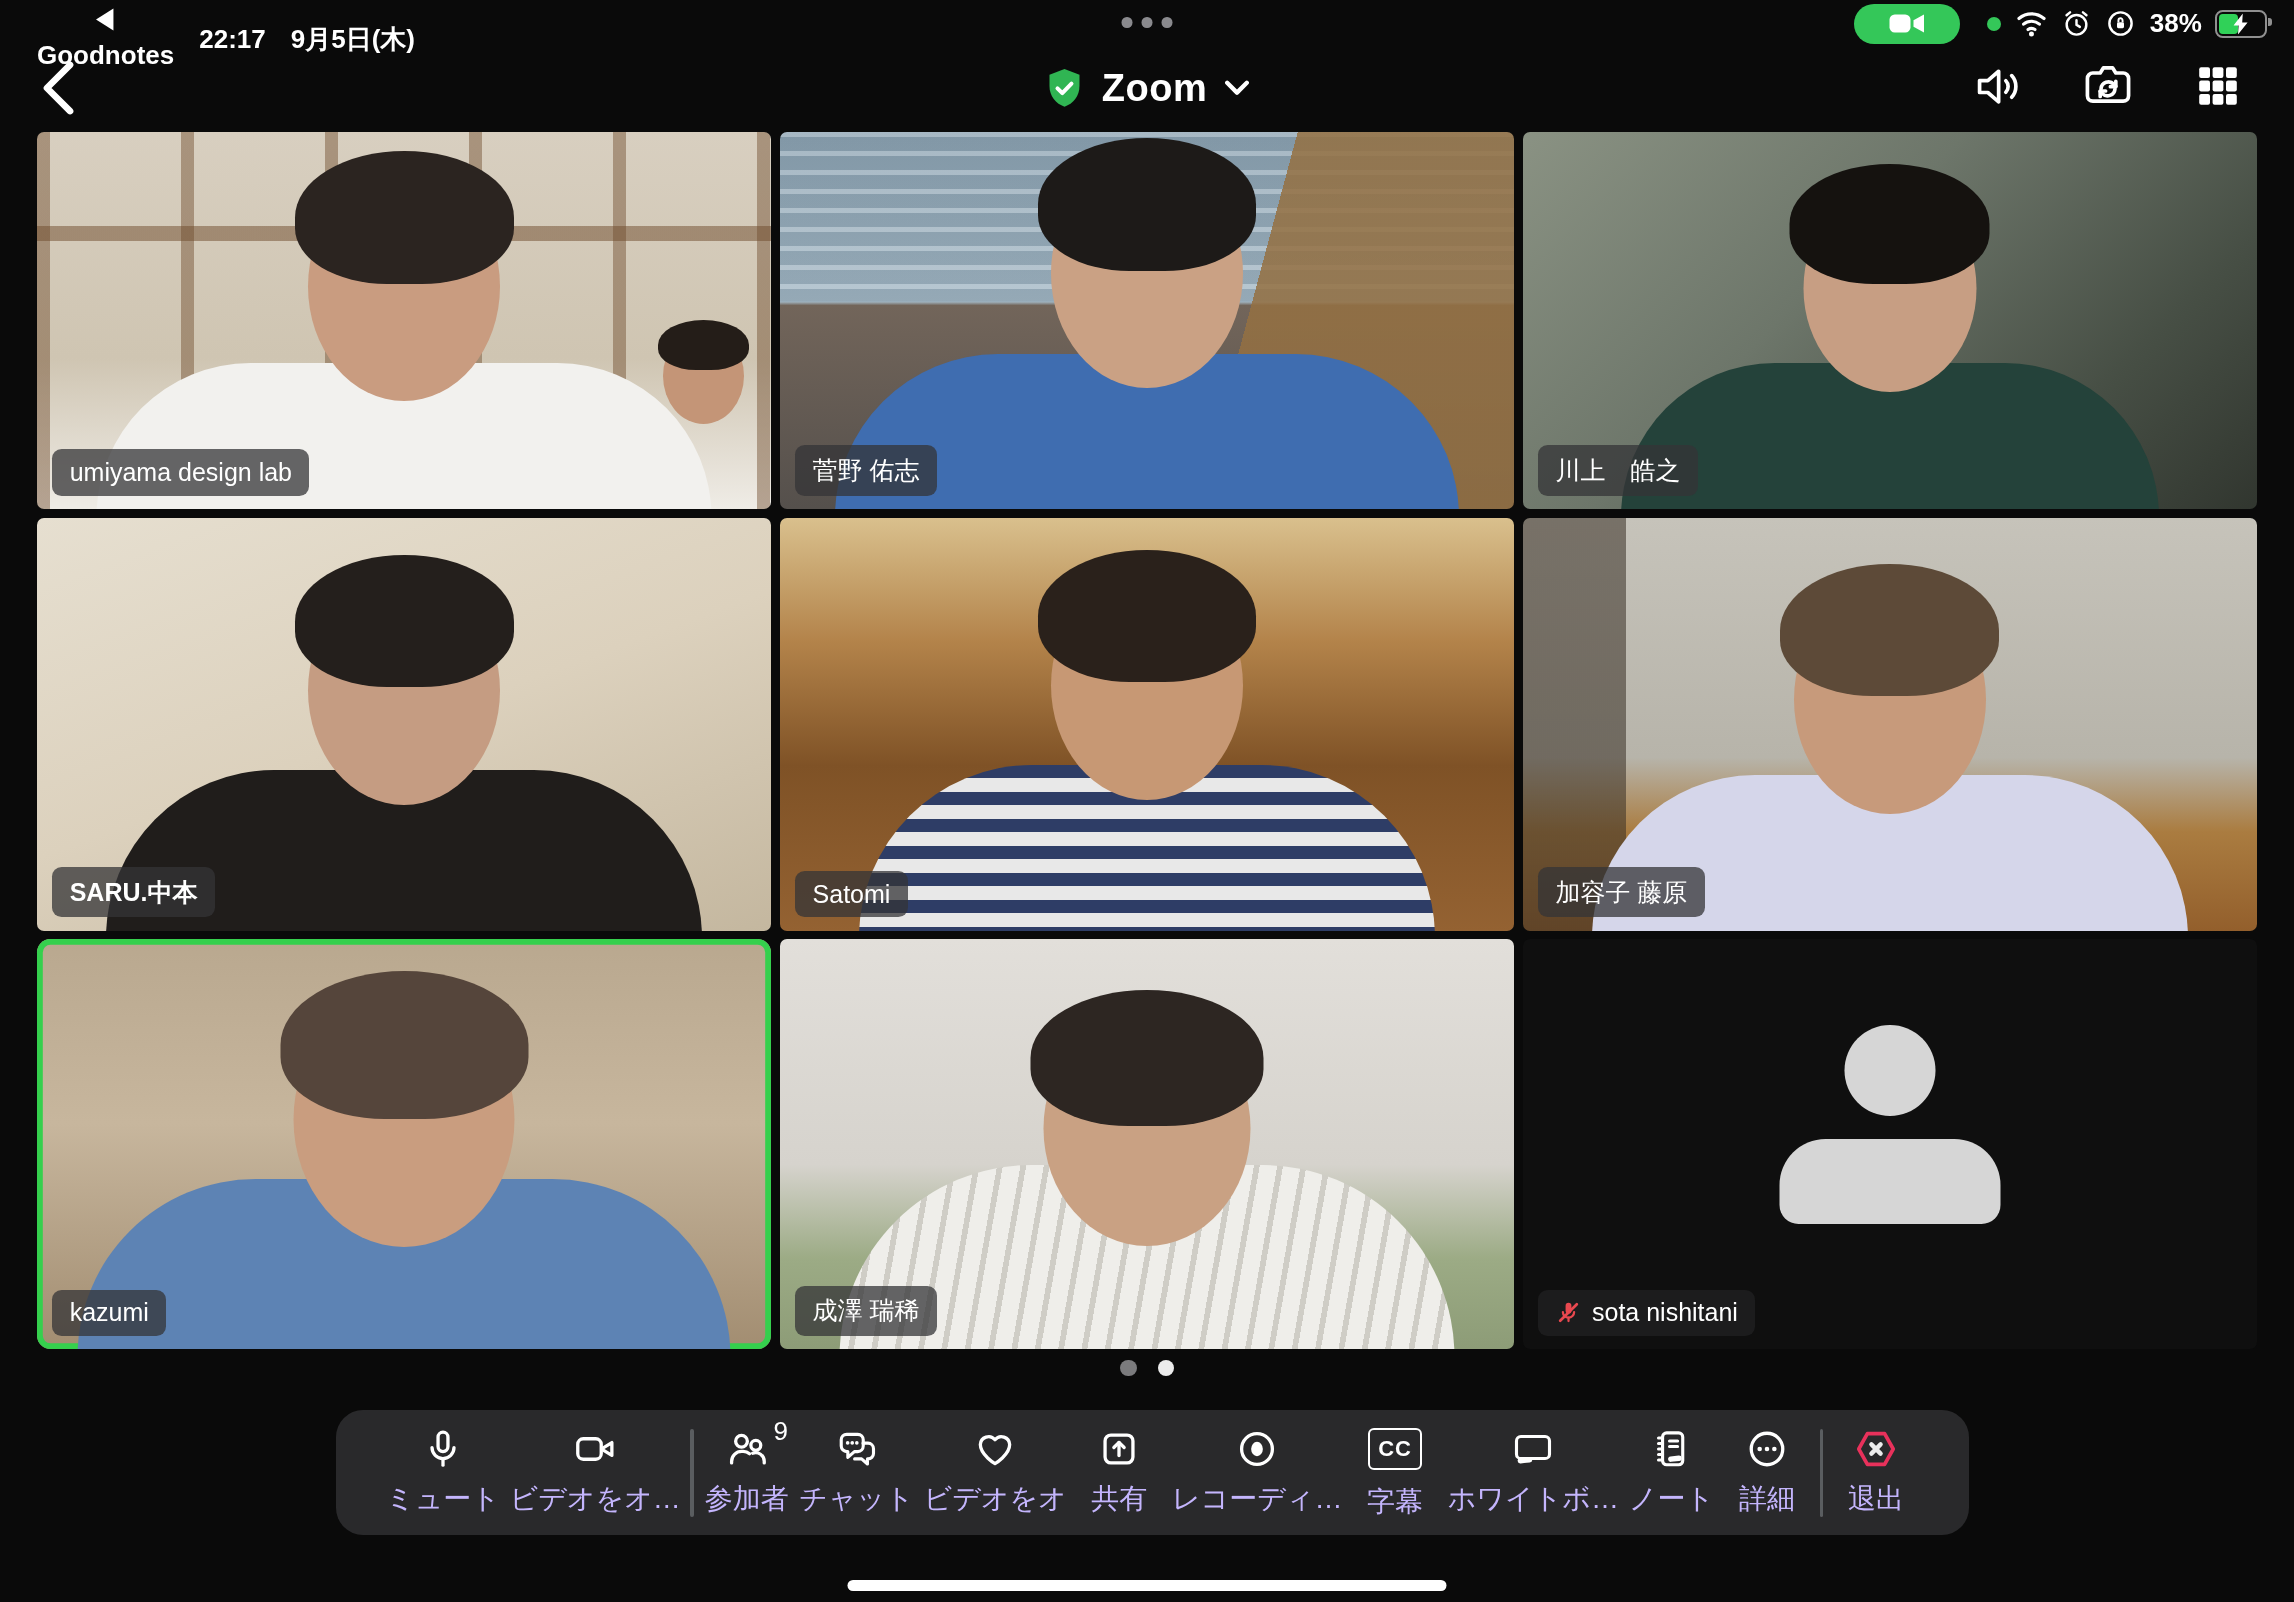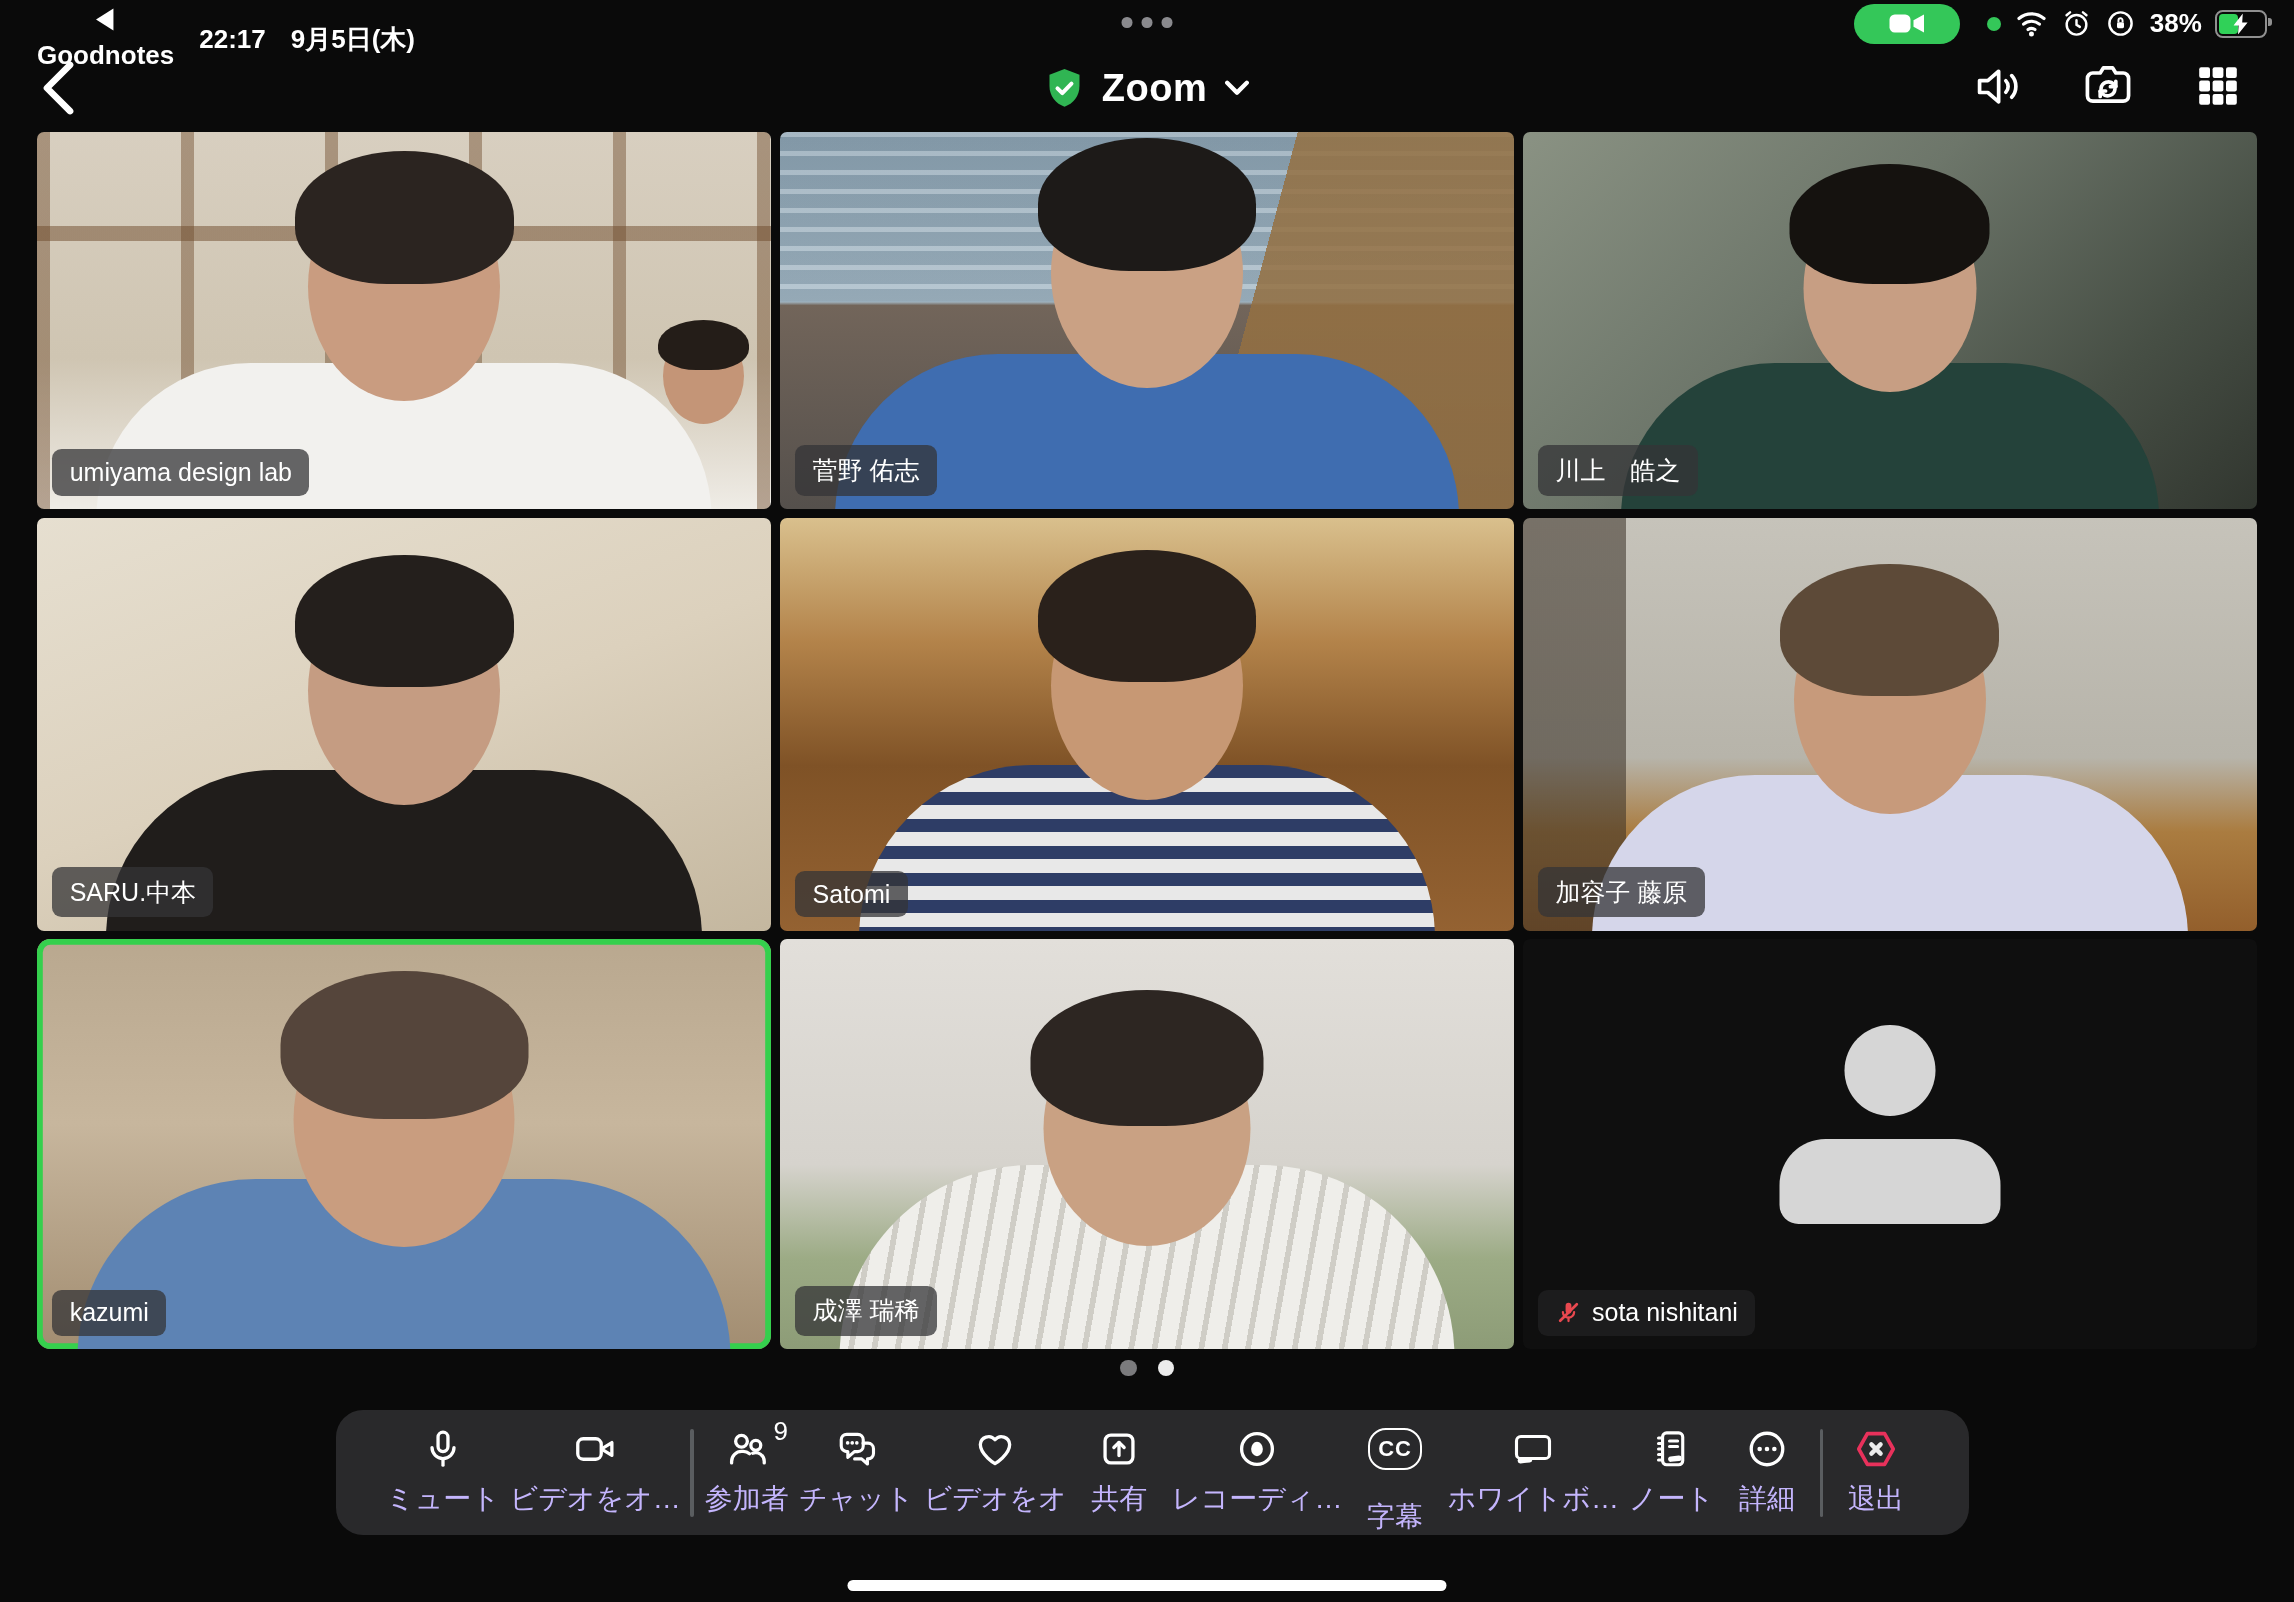--- a/index.html
+++ b/index.html
@@ -51,21 +51,21 @@
   .p1{background:linear-gradient(105deg,transparent 62%,rgba(148,112,66,.85) 62%),repeating-linear-gradient(180deg,rgba(255,255,255,.22) 0 4.8px,rgba(40,60,75,.12) 4.8px 19px) 0 0/100% 45% no-repeat,linear-gradient(180deg,#8ea4b3 0%,#a4b8c5 45%,#72655a 46%,#55504c 100%);}
   .p1 .head{top:27px;background:#caa184;}
   .p1 .head::before{background:#1d1a18;}
   .p1 .torso{background:#3f6db0;width:624px;height:163px;}
 
   .p2{background:linear-gradient(135deg,#8a9283 0%,#6d766a 40%,#474f45 75%,#31362f 100%);}
   .p2 .head{top:53px;width:173px;height:207px;background:#c79e83;}
   .p2 .head::before{background:#15120f;}
   .p2 .torso{background:#24423a;width:538px;}
 
-  .p3{background:linear-gradient(160deg,#e6dfd0 0%,#dcd1bd 50%,#c4b79f 100%);}
+  .p3{background:linear-gradient(160deg,#e6dfd0 0%,#dcd1bd 50%,#c4b79f 100%);font-weight:bold;}
   .p3 .head{top:58px;background:#c59c82;}
   .p3 .head::before{background:#241f1c;}
   .p3 .torso{background:#201d1b;width:596px;height:168px;}
 
   .p4{background:linear-gradient(180deg,#d9c08d 0%,#b3834a 30%,#7f5226 60%,#946232 100%);padding-left:33px;}
   .p4 .head{top:53px;background:#c79874;}
   .p4 .head::before{background:#2a211b;}
   .p4 .torso{background:repeating-linear-gradient(180deg,#2e3d66 0 13.4px,#e8e8e8 13.4px 27px);width:576px;height:173px;}
 
   .p5{background:linear-gradient(90deg,rgba(55,46,36,.55) 0 14%,transparent 14%),linear-gradient(180deg,#c6c3ba 0%,#b7b4aa 58%,#aa7c40 76%,#935f2c 100%);}
@@ -92,21 +92,21 @@
   .page-dots i{width:16.3px;height:16.3px;border-radius:50%;}
   .page-dots i.inactive{background:#7b7b7d;}
   .page-dots i.current{background:#ececec;}
 
   
   .toolbar{position:absolute;left:336px;top:1410px;width:1633px;height:125px;background:#29292b;border-radius:27px;display:flex;align-items:center;justify-content:space-between;padding:0 50px;box-sizing:border-box;}
   .tb-item{position:relative;display:flex;flex-direction:column;align-items:center;gap:8.6px;min-width:86px;color:#fff;}
   .tb-label{font-size:28px;white-space:nowrap;color:#c4b5fd;}
   .tb-badge{position:absolute;top:-11.5px;right:1.9px;font-size:26px;color:#fff;}
   .tb-divider{width:3.8px;height:88px;background:#5a5d60;border-radius:1.9px;flex:0 0 auto;}
-  .cc-box{display:flex;align-items:center;justify-content:center;width:50px;height:38px;border:2.9px solid #fff;border-radius:18px;font-size:22px;font-weight:bold;letter-spacing:1px;margin:19px 0;}
+  .cc-box{display:flex;align-items:center;justify-content:center;width:50px;height:38px;border:2.9px solid #fff;border-radius:6px;font-size:22px;font-weight:bold;letter-spacing:1px;margin:4px 0;}
 
   
   .home-indicator{position:absolute;left:50%;bottom:11.5px;transform:translateX(-50%);width:599px;height:10.6px;border-radius:5.8px;background:#fff;}
 
   svg{display:block;}
 </style>
 </head>
 <body>
 
 <div class="screen">

